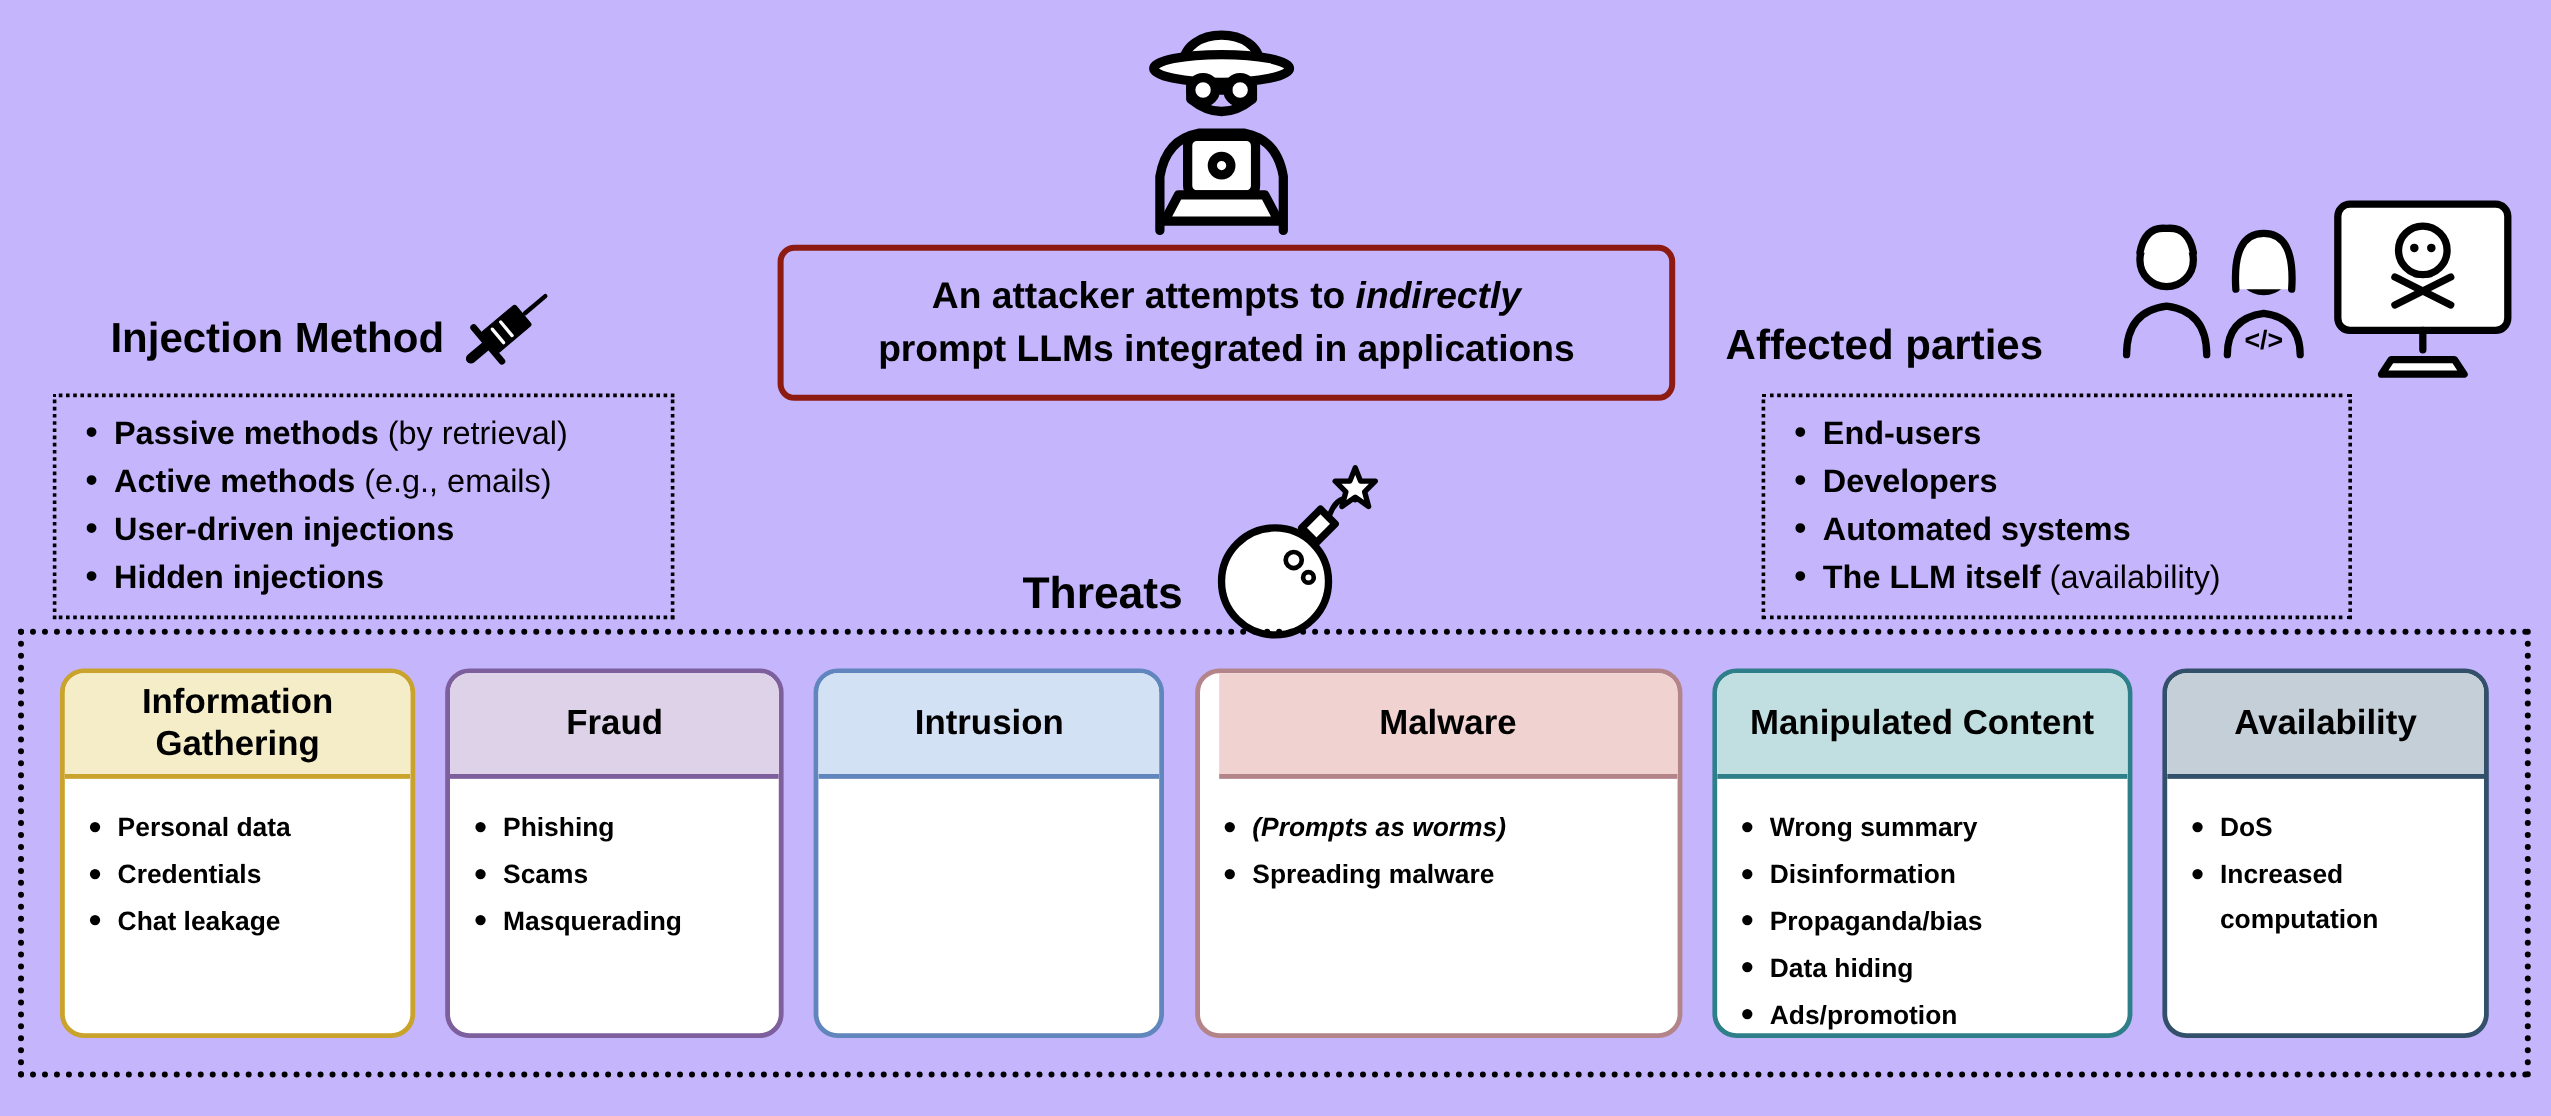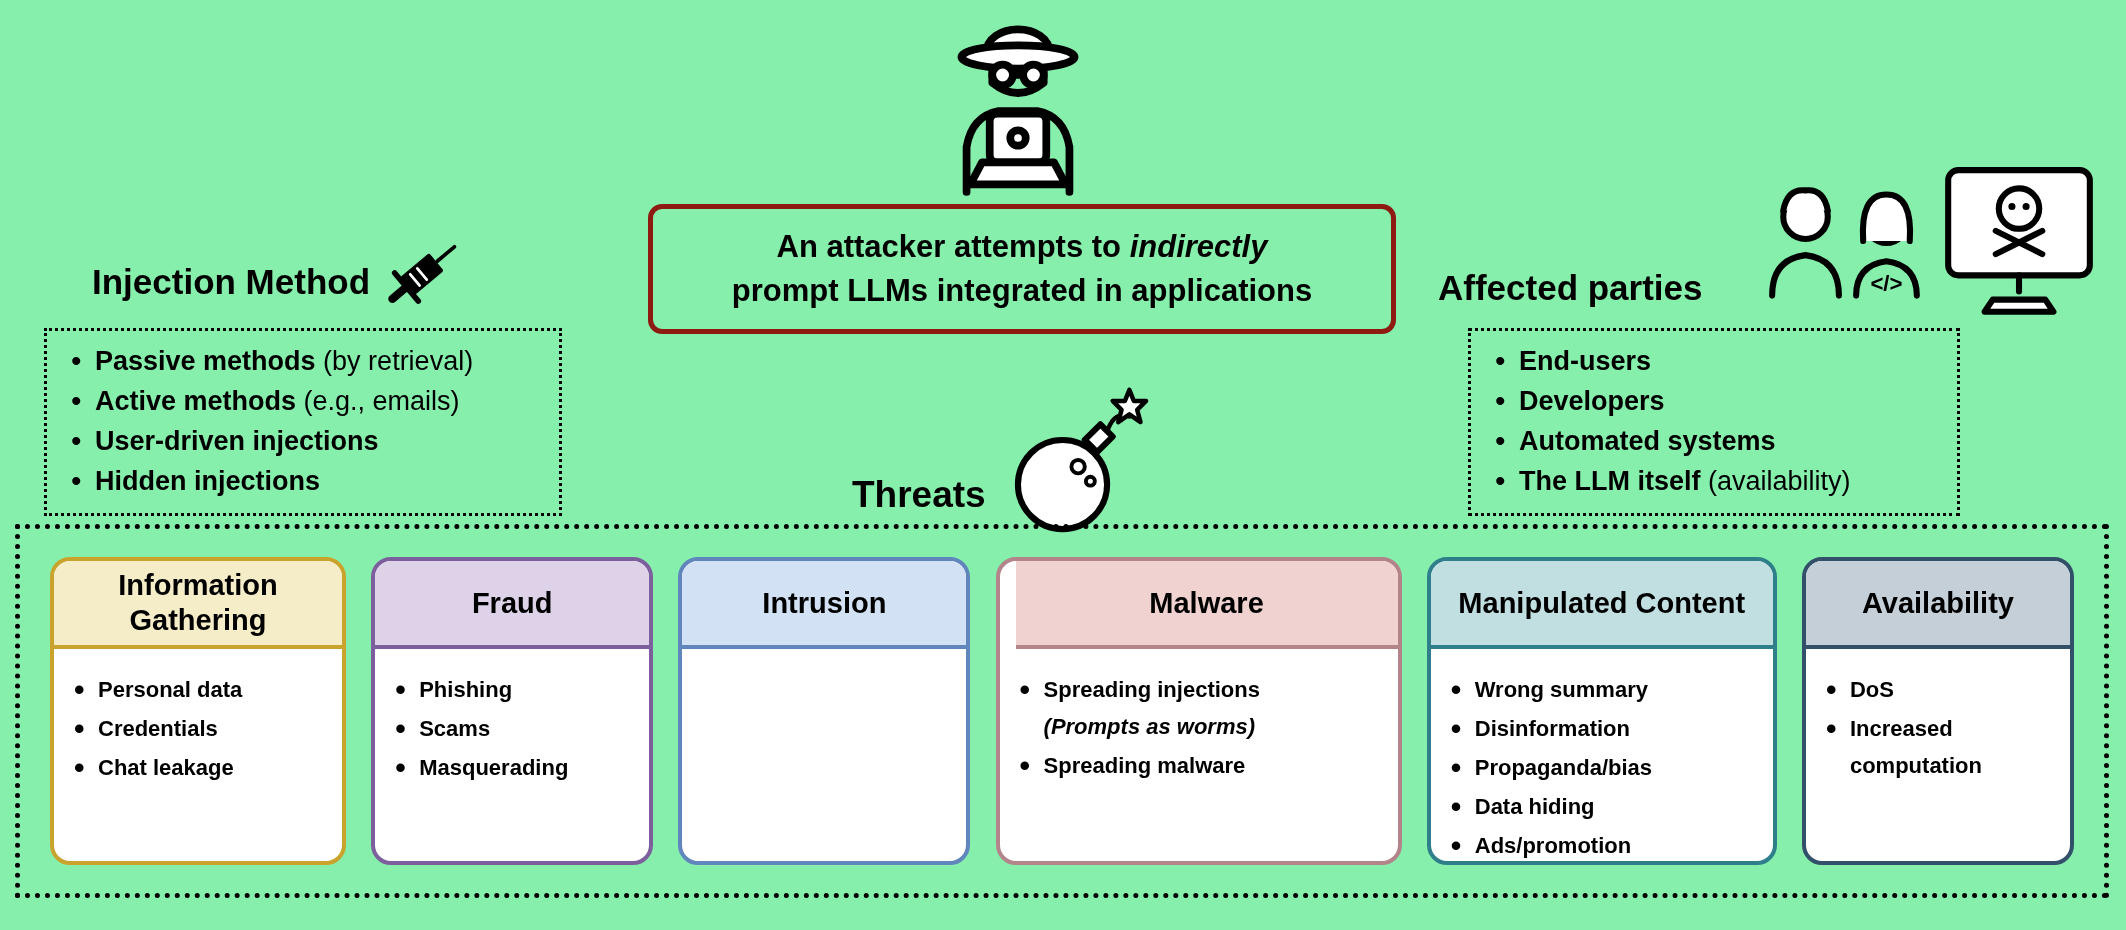--- a/index.html
+++ b/index.html
@@ -1,21 +1,21 @@
 <!DOCTYPE html>
 <html><head>
 <meta charset="utf-8">
 <style>
   * { margin: 0; padding: 0; box-sizing: border-box; }
   html, body { background: #ffffff; }
   .canvas {
     position: relative;
     width: 2126px;
     height: 930px;
-    background: #86efac;
+    background: #c4b5fd;
     font-family: "Liberation Sans", sans-serif;
     color: #000;
     overflow: hidden;
   }
   
   .attacker-icon { position: absolute; left: 928px; top: 4px; width: 180px; height: 196px; }
   .attacker-box {
     position: absolute; left: 648px; top: 204px; width: 748px;
     border: 5px solid #8d1b12; border-radius: 14px;
     padding: 16px 20px; text-align: center;
@@ -200,21 +200,21 @@
       </ul>
     </section>
 
     <section class="card c2" style="border-color: rgb(97, 134, 189);">
       <header class="card-head" style="background-color: rgb(211, 225, 244); border-bottom-color: rgb(97, 134, 189);">Intrusion</header>
     </section>
 
     <section class="card c3" style="border-color: rgb(179, 132, 138);">
       <header class="card-head" style="background-color: rgb(240, 211, 209); border-bottom-color: rgb(179, 132, 138); margin-left: 16px;">Malware</header>
       <ul class="card-list">
-        <li><span>Spreading injections</span><em class="worms">(Prompts as worms)</em></li>
+        <li><em class="worms">(Prompts as worms)</em></li>
         <li>Spreading malware</li>
       </ul>
     </section>
 
     <section class="card c4" style="border-color: rgb(47, 127, 138);">
       <header class="card-head" style="background-color: rgb(193, 223, 225); border-bottom-color: rgb(47, 127, 138);">Manipulated Content</header>
       <ul class="card-list">
         <li>Wrong summary</li>
         <li>Disinformation</li>
         <li>Propaganda/bias</li>

